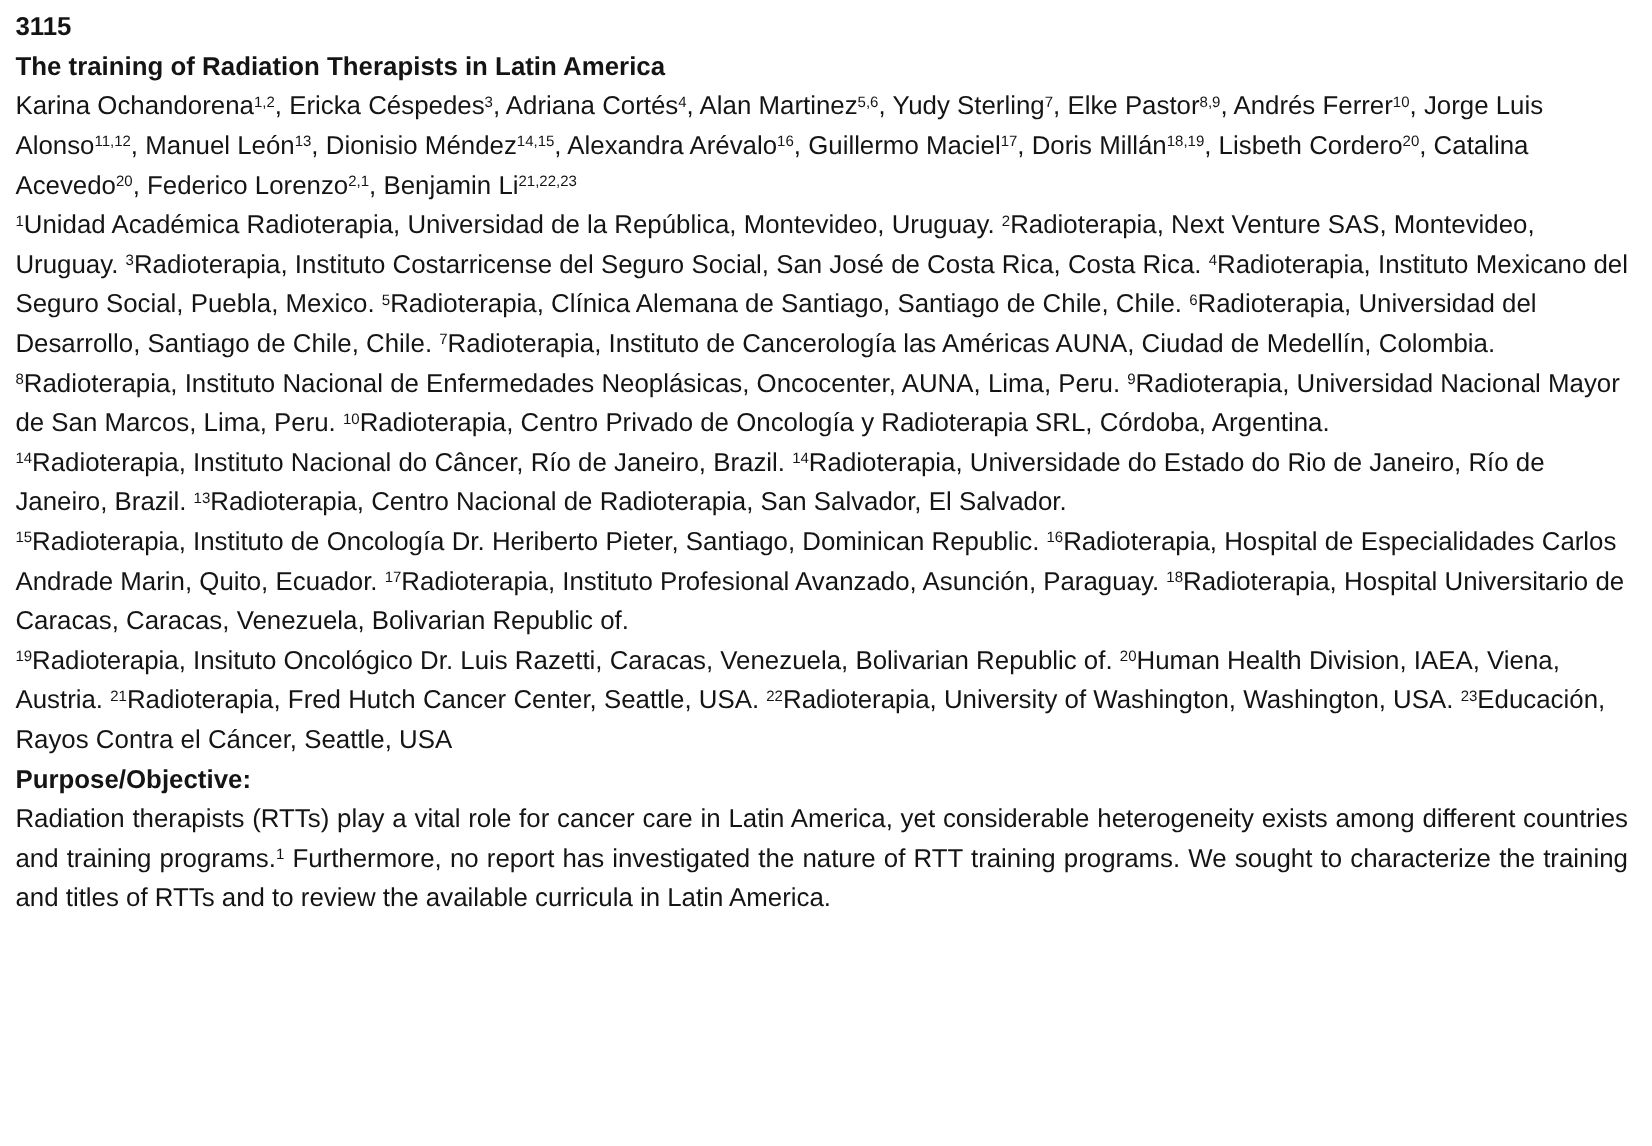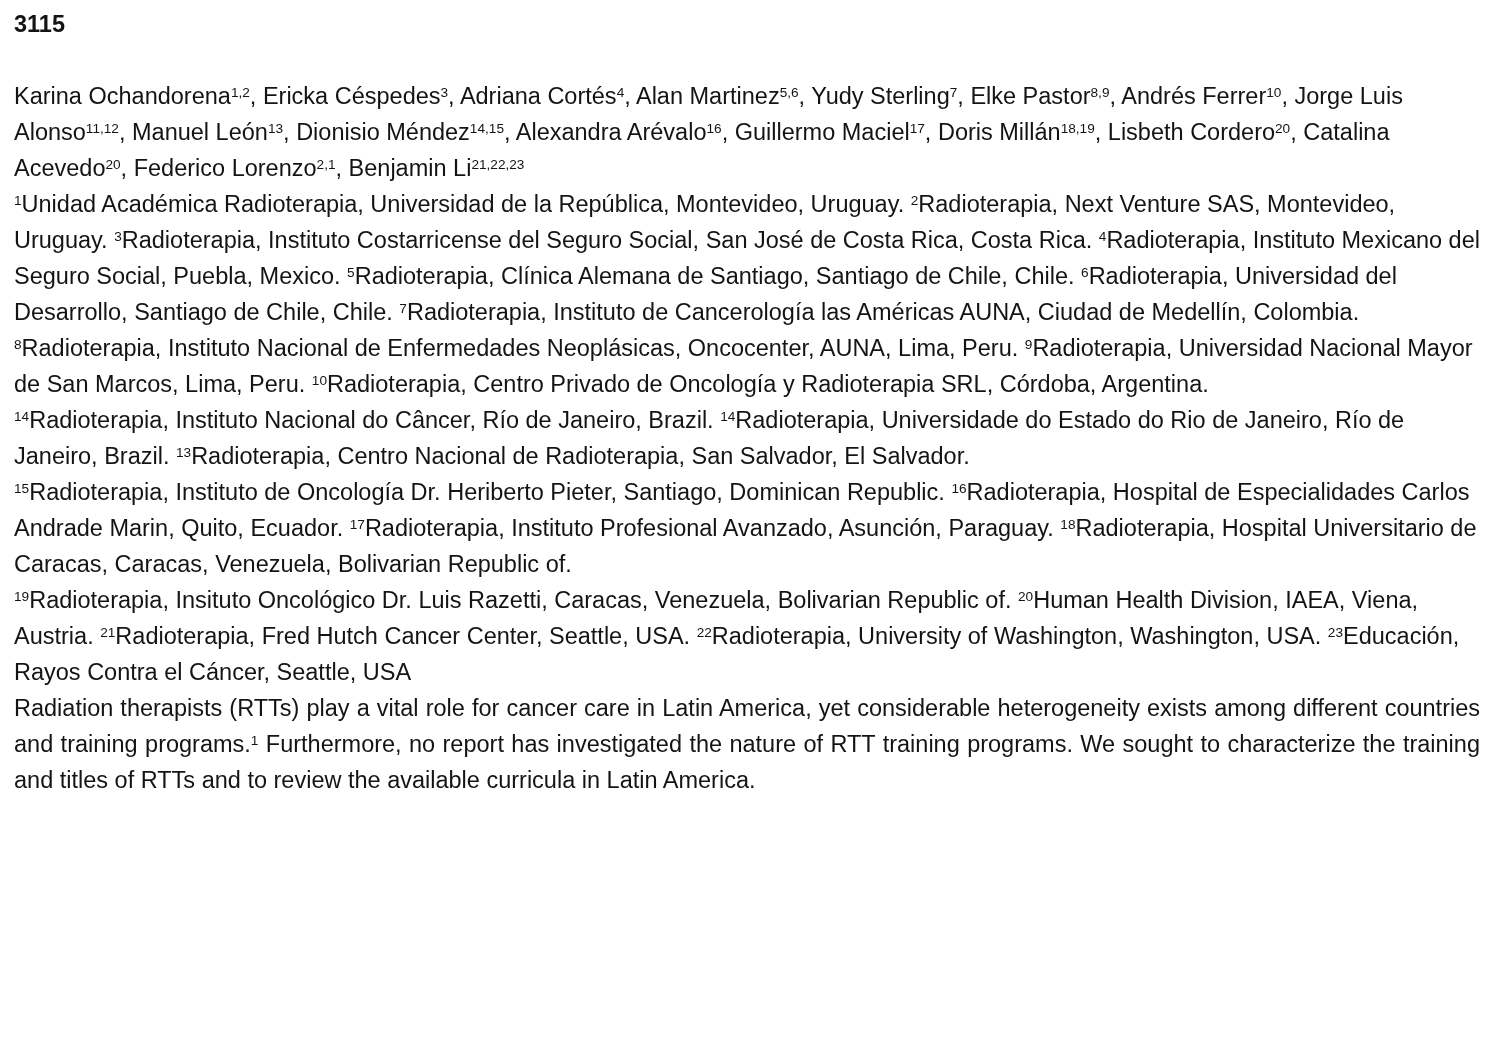--- a/index.html
+++ b/index.html
@@ -19,46 +19,48 @@
     line-height: 36px;
     font-weight: 400;
   }
   p, h1, div.line { margin: 0; padding: 0; }
   .bold { font-weight: 700; }
   h1.title {
     font-size: 23.5px;
     line-height: 36px;
     font-weight: 700;
   }
-  .abstract-number { margin-bottom: 36px; }
+  .abstract-number { }
   .sup {
     font-size: 0.58em;
     position: relative;
     top: -0.52em;
     line-height: 0;
   }
   .u {
     text-underline-offset: 3px;
     text-decoration-thickness: 1.5px;
   }
   .affil-group {  }
   .body-justified { text-align: justify; }
 </style>
 </head>
 <body>
 
 <main class="page">
   <p class="line bold abstract-number">3115</p>
 
 
+  <h1 class="title">The training of Radiation Therapists in Latin America</h1>
 
   <p class="line authors" id="authors"><span class="u">Karina Ochandorena</span><span class="sup">1,2</span>, <span>Ericka Céspedes</span><span class="sup">3</span>, <span>Adriana Cortés</span><span class="sup">4</span>, <span>Alan Martinez</span><span class="sup">5,6</span>, <span>Yudy Sterling</span><span class="sup">7</span>, <span>Elke Pastor</span><span class="sup">8,9</span>, <span>Andrés Ferrer</span><span class="sup">10</span>, <span>Jorge Luis Alonso</span><span class="sup">11,12</span>, <span>Manuel León</span><span class="sup">13</span>, <span>Dionisio Méndez</span><span class="sup">14,15</span>, <span>Alexandra Arévalo</span><span class="sup">16</span>, <span>Guillermo Maciel</span><span class="sup">17</span>, <span>Doris Millán</span><span class="sup">18,19</span>, <span>Lisbeth Cordero</span><span class="sup">20</span>, <span>Catalina Acevedo</span><span class="sup">20</span>, <span>Federico Lorenzo</span><span class="sup">2,1</span>, <span>Benjamin Li</span><span class="sup">21,22,23</span></p>
 
   <div id="affiliations">
       <div class="affil-group"><span class="sup">1</span><span>Unidad Académica Radioterapia, Universidad de la República, Montevideo, Uruguay.</span> <span class="sup">2</span><span>Radioterapia, Next Venture SAS, Montevideo, Uruguay.</span> <span class="sup">3</span><span>Radioterapia, Instituto Costarricense del Seguro Social, San José de Costa Rica, Costa Rica.</span> <span class="sup">4</span><span>Radioterapia, Instituto Mexicano del Seguro Social, Puebla, Mexico.</span> <span class="sup">5</span><span>Radioterapia, Clínica Alemana de Santiago, Santiago de Chile, Chile.</span> <span class="sup">6</span><span>Radioterapia, Universidad del Desarrollo, Santiago de Chile, Chile.</span> <span class="sup">7</span><span>Radioterapia, Instituto de Cancerología las Américas AUNA, Ciudad de Medellín, Colombia.</span> <span class="sup">8</span><span>Radioterapia, Instituto Nacional de Enfermedades Neoplásicas, Oncocenter, AUNA, Lima, Peru.</span> <span class="sup">9</span><span>Radioterapia, Universidad Nacional Mayor de San Marcos, Lima, Peru.</span> <span class="sup">10</span><span>Radioterapia, Centro Privado de Oncología y Radioterapia SRL, Córdoba, Argentina.</span></div>
       <div class="affil-group"><span class="sup">14</span><span>Radioterapia, Instituto Nacional do Câncer, Río de Janeiro, Brazil.</span> <span class="sup">14</span><span>Radioterapia, Universidade do Estado do Rio de Janeiro, Río de Janeiro, Brazil.</span> <span class="sup">13</span><span>Radioterapia, Centro Nacional de Radioterapia, San Salvador, El Salvador.</span></div>
       <div class="affil-group"><span class="sup">15</span><span>Radioterapia, Instituto de Oncología Dr. Heriberto Pieter, Santiago, Dominican Republic.</span> <span class="sup">16</span><span>Radioterapia, Hospital de Especialidades Carlos Andrade Marin, Quito, Ecuador.</span> <span class="sup">17</span><span>Radioterapia, Instituto Profesional Avanzado, Asunción, Paraguay.</span> <span class="sup">18</span><span>Radioterapia, Hospital Universitario de Caracas, Caracas, Venezuela, Bolivarian Republic of.</span></div>
       <div class="affil-group"><span class="sup">19</span><span>Radioterapia, Insituto Oncológico Dr. Luis Razetti, Caracas, Venezuela, Bolivarian Republic of.</span> <span class="sup">20</span><span>Human Health Division, IAEA, Viena, Austria.</span> <span class="sup">21</span><span>Radioterapia, Fred Hutch Cancer Center, Seattle, USA.</span> <span class="sup">22</span><span>Radioterapia, University of Washington, Washington, USA.</span> <span class="sup">23</span><span>Educación, Rayos Contra el Cáncer, Seattle, USA</span></div>
     </div>
 
+  <p class="line bold">Purpose/Objective:</p>
 
   <p class="body-justified" id="purpose-body">Radiation therapists (RTTs) play a vital role for cancer care in Latin America, yet considerable heterogeneity exists among different countries and training programs.<span class="sup">1</span> Furthermore, no report has investigated the nature of RTT training programs. We sought to characterize the training and titles of RTTs and to review the available curricula in Latin America.</p>
 </main>
 
 </body></html>

